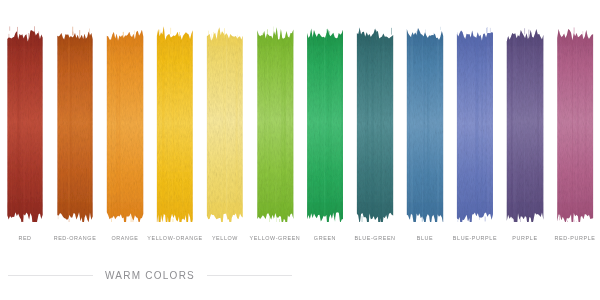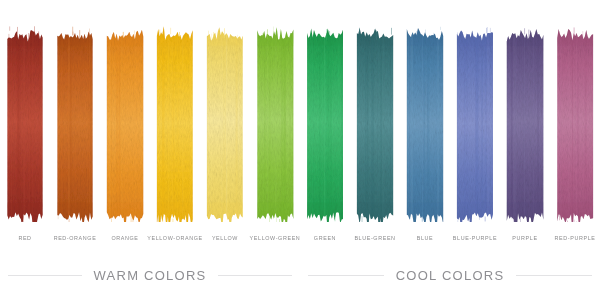--- a/index.html
+++ b/index.html
@@ -91,21 +91,21 @@
 
   .legend-rule {
     flex: 1 1 auto;
     height: 1px;
     background: #e3e3e5;
   }
 
   .legend-text {
     flex: 0 0 auto;
     padding: 0 12px;
-    font-size: 13px;
+    font-size: 10px;
     letter-spacing: 1.25px;
     color: #8e8e92;
     text-transform: uppercase;
     white-space: nowrap;
   }
 </style>
 </head>
 <body>
 
 <div id="wheel">
@@ -748,20 +748,15 @@
         <div class="swatch-label">RED-PURPLE</div>
       </div>
     </div>
 
   <div class="legend">
       <div class="legend-group warm">
         <div class="legend-rule"></div>
         <div class="legend-text">WARM COLORS</div>
         <div class="legend-rule"></div>
       </div>
-      <div class="legend-group cool">
-        <div class="legend-rule"></div>
-        <div class="legend-text">COOL COLORS</div>
-        <div class="legend-rule"></div>
-      </div>
     </div>
 
 </div>
 
 </body></html>

